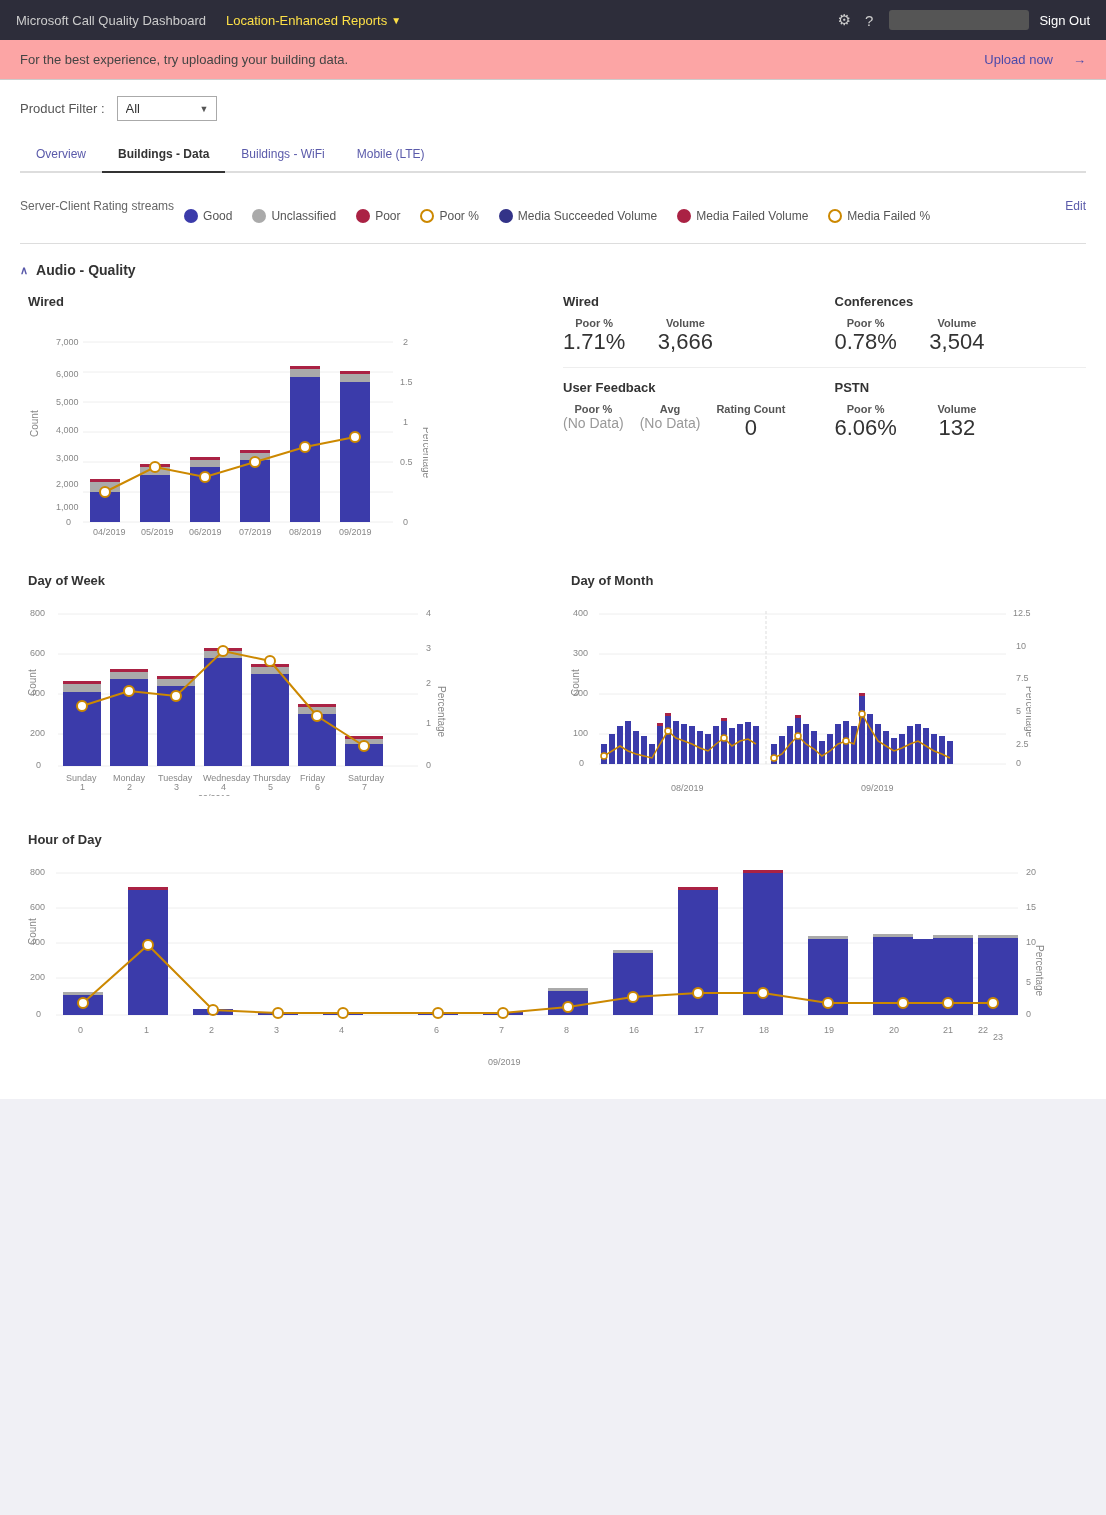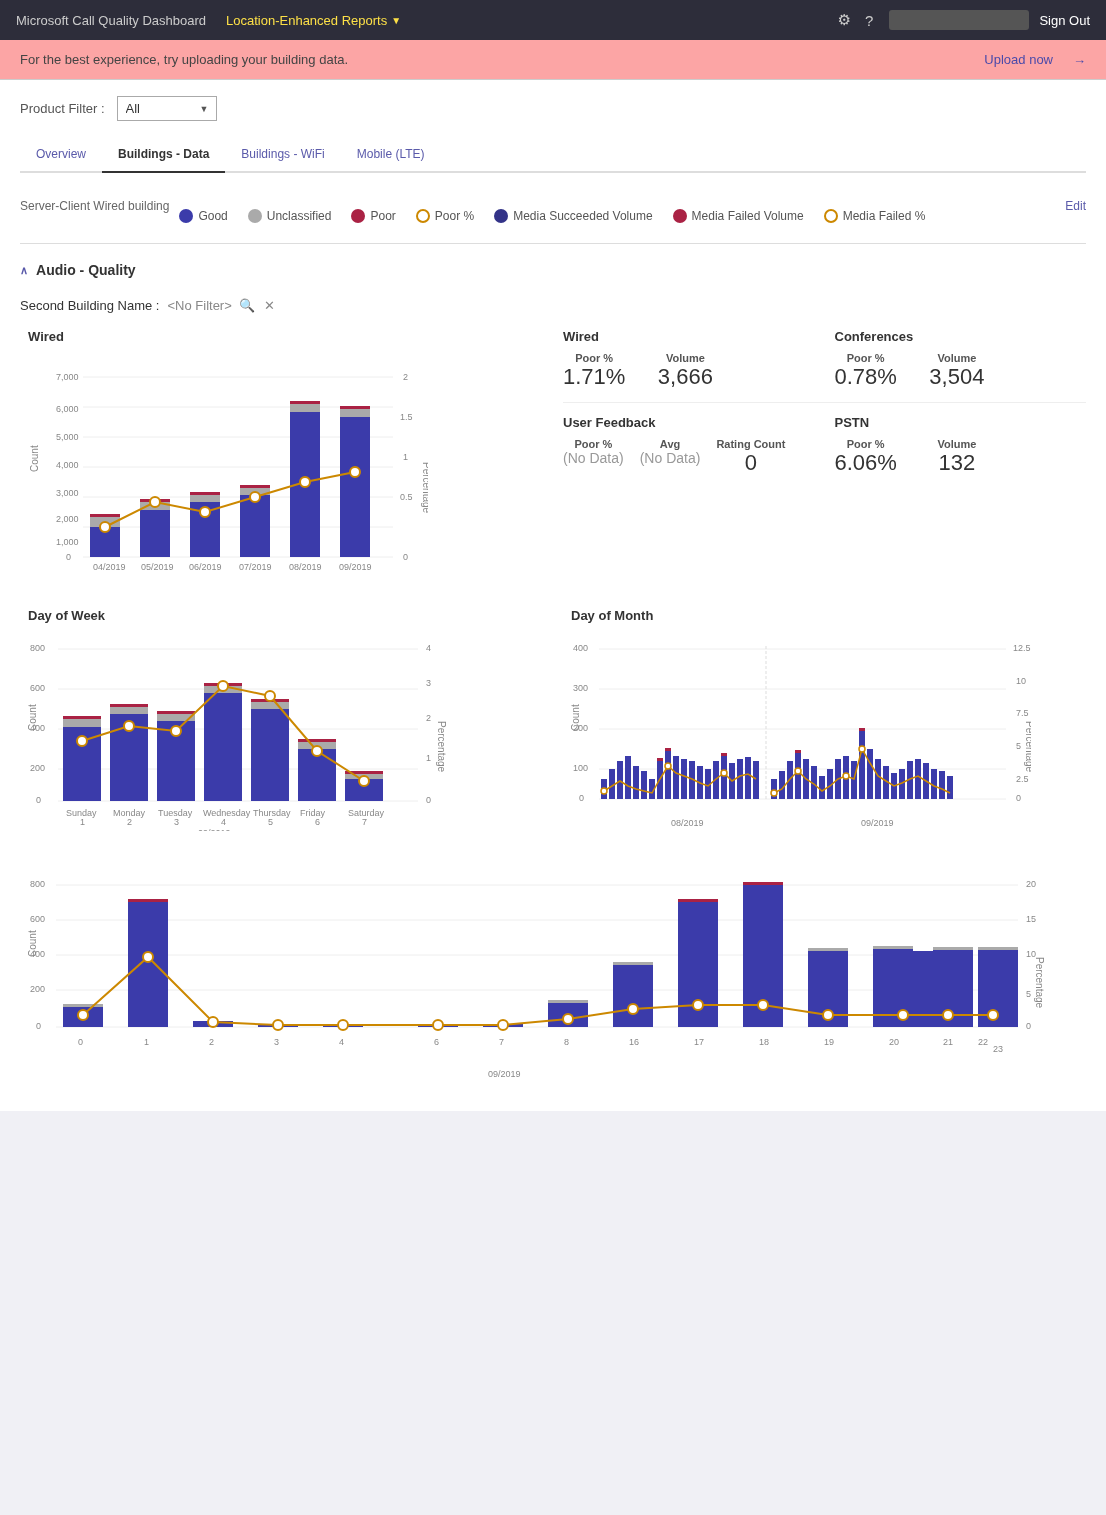--- a/index.html
+++ b/index.html
@@ -124,21 +124,21 @@
   </div>
 
   <div class="tabs">
     <div class="tab">Overview</div>
     <div class="tab active">Buildings - Data</div>
     <div class="tab">Buildings - WiFi</div>
     <div class="tab">Mobile (LTE)</div>
   </div>
 
   <div style="display:flex; align-items:flex-start; padding: 6px 0 4px 0;">
-    <span class="legend-label">Server-Client Wired building</span>
+    <span class="legend-label">Server-Client Rating streams</span>
     <div class="legend-row" style="flex:1;text-align:center;">
       <div class="legend-item">
         <span class="legend-dot" style="background:#3b3baa;"></span>
         <span>Good</span>
       </div>
       <div class="legend-item">
         <span class="legend-dot" style="background:#aaa;"></span>
         <span>Unclassified</span>
       </div>
       <div class="legend-item">
@@ -165,26 +165,20 @@
     <span class="edit-link">Edit</span>
   </div>
 
   <hr class="divider">
 
   <div class="section-header">
     <span class="chevron-up">∧</span>
     <span>Audio - Quality</span>
   </div>
 
-  <div class="filters-bar">
-    <span class="filter-chip-label">Second Building Name :</span>
-    <span class="filter-chip-value">&lt;No Filter&gt;</span>
-    <span class="filter-search-icon">🔍</span>
-    <span class="filter-clear-icon">✕</span>
-  </div>
 
   <div class="charts-top">
 
     <div class="chart-card">
       <div class="chart-title">Wired</div>
       <svg width="400" height="220">
 
         <text x="28" y="28" class="axis-label">7,000</text>
         <text x="28" y="60" class="axis-label">6,000</text>
         <text x="28" y="88" class="axis-label">5,000</text>
@@ -498,20 +492,21 @@
 
         <text x="100" y="195" class="axis-label">08/2019</text>
         <text x="290" y="195" class="axis-label">09/2019</text>
 
         <line x1="195" y1="15" x2="195" y2="170" stroke="#ddd" stroke-width="1" stroke-dasharray="3,2"></line>
       </svg>
     </div>
   </div>
 
   <div class="chart-full">
+    <div class="chart-title">Hour of Day</div>
     <svg width="1020" height="220">
 
       <text x="2" y="20" class="axis-label">800</text>
       <text x="2" y="55" class="axis-label">600</text>
       <text x="2" y="90" class="axis-label">400</text>
       <text x="2" y="125" class="axis-label">200</text>
       <text x="8" y="162" class="axis-label">0</text>
 
       <text x="998" y="20" class="axis-label">20</text>
       <text x="998" y="55" class="axis-label">15</text>

